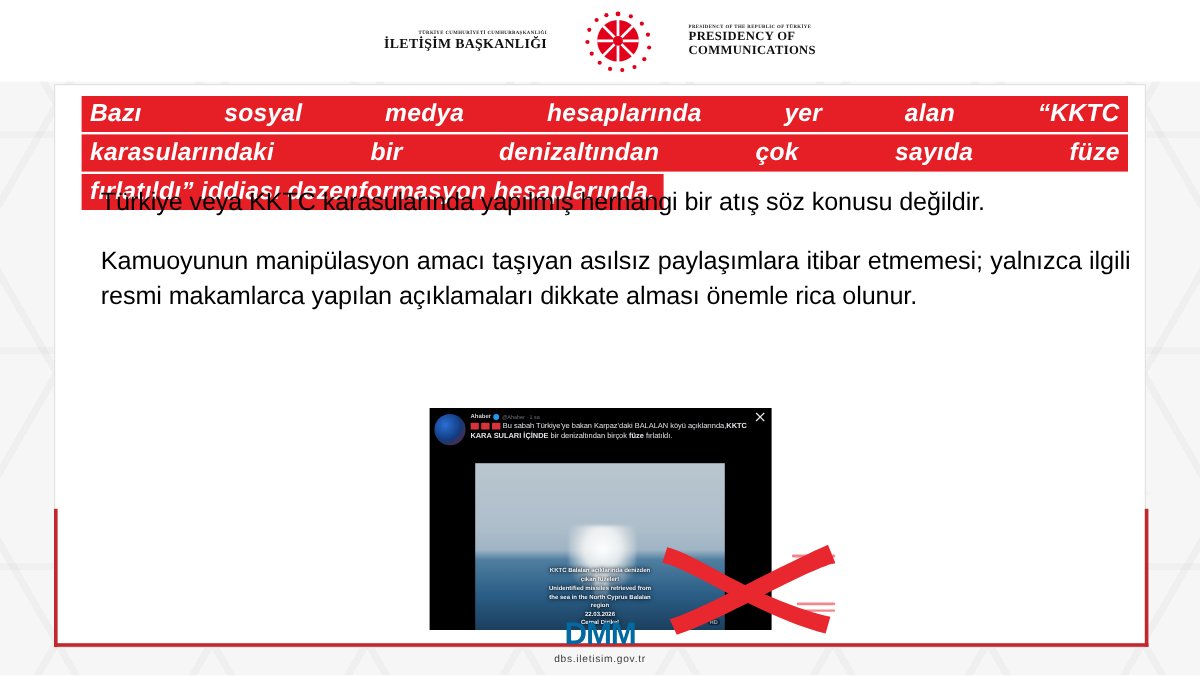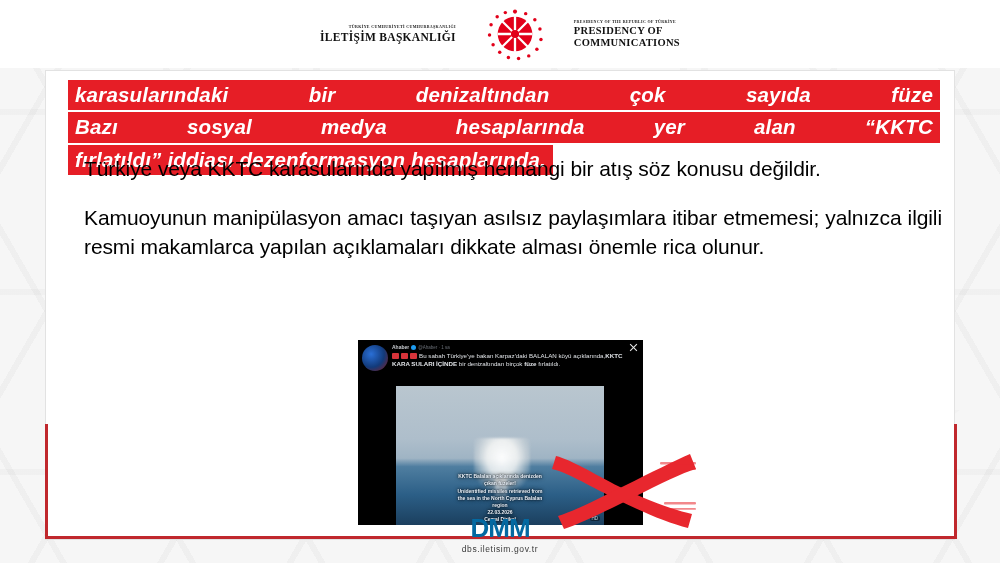--- a/index.html
+++ b/index.html
@@ -403,22 +403,22 @@
       <div class="hdr-sup">PRESIDENCY OF THE REPUBLIC OF TÜRKİYE</div>
       <div class="hdr-main two-line">PRESIDENCY OF</div>
       <div class="hdr-main two-line">COMMUNICATIONS</div>
     </div>
   </div>
 </div>
 
 <div id="card">
 
   <div id="headline">
+    <span class="hl-line full">Bazı sosyal medya hesaplarında yer alan “KKTC</span>
     <span class="hl-line full">karasularındaki bir denizaltından çok sayıda füze</span>
-    <span class="hl-line full">Bazı sosyal medya hesaplarında yer alan “KKTC</span>
     <span class="hl-line last">fırlatıldı” iddiası dezenformasyon hesaplarında.</span>
   </div>
 
   <div id="body-text">
     <p class="para">Türkiye veya KKTC karasularında yapılmış herhangi bir atış söz konusu değildir.</p>
     <p class="para">Kamuoyunun manipülasyon amacı taşıyan asılsız paylaşımlara itibar etmemesi; yalnızca ilgili resmi makamlarca yapılan açıklamaları dikkate alması önemle rica olunur.</p>
   </div>
 
 </div>
 

